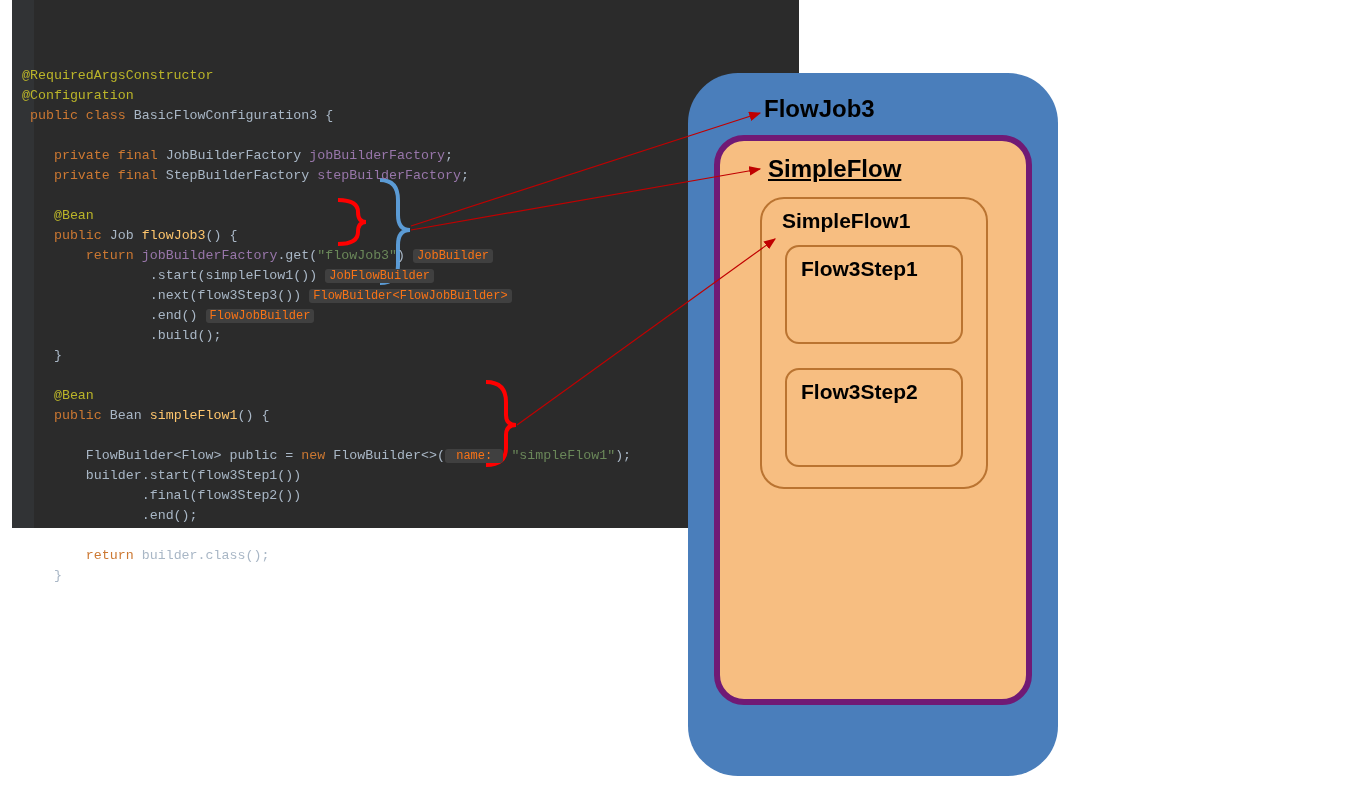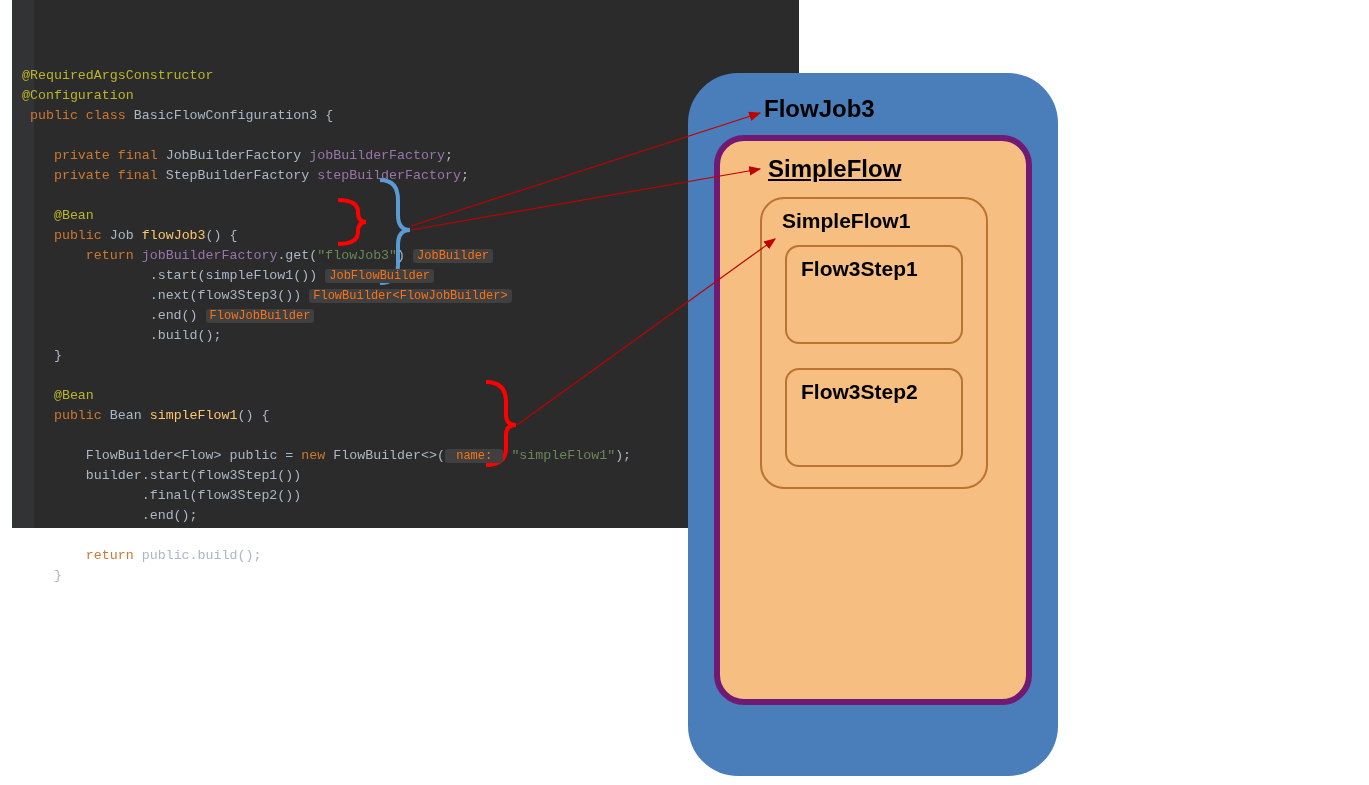--- a/index.html
+++ b/index.html
@@ -154,21 +154,21 @@
     <span>}</span>
 
     <span class="k-annot">@Bean</span>
     <span class="k-keyword">public</span> <span>Bean</span> <span class="k-method">simpleFlow1</span><span>() {</span>
 
         <span>FlowBuilder&lt;Flow&gt;</span> <span>public</span><span> = </span><span class="k-keyword">new</span><span> FlowBuilder&lt;&gt;(</span><span class="k-hint"> name: </span> <span class="k-string">"simpleFlow1"</span><span>);</span>
         <span>builder.start(flow3Step1())</span>
                <span>.final(flow3Step2())</span>
                <span>.end();</span>
 
-        <span class="k-keyword">return</span><span> public.build();</span>
+        <span class="k-keyword">return</span><span> builder.class();</span>
     <span>}</span></div>
 </div>
 
 <div class="diagram">
   <div class="outer-blue">
     <div class="title-flowjob3">FlowJob3</div>
     <div class="simpleflow-inner">
       <div class="title-simpleflow">SimpleFlow</div>
       <div class="simpleflow1-box">
         <div class="box-title">SimpleFlow1</div>

